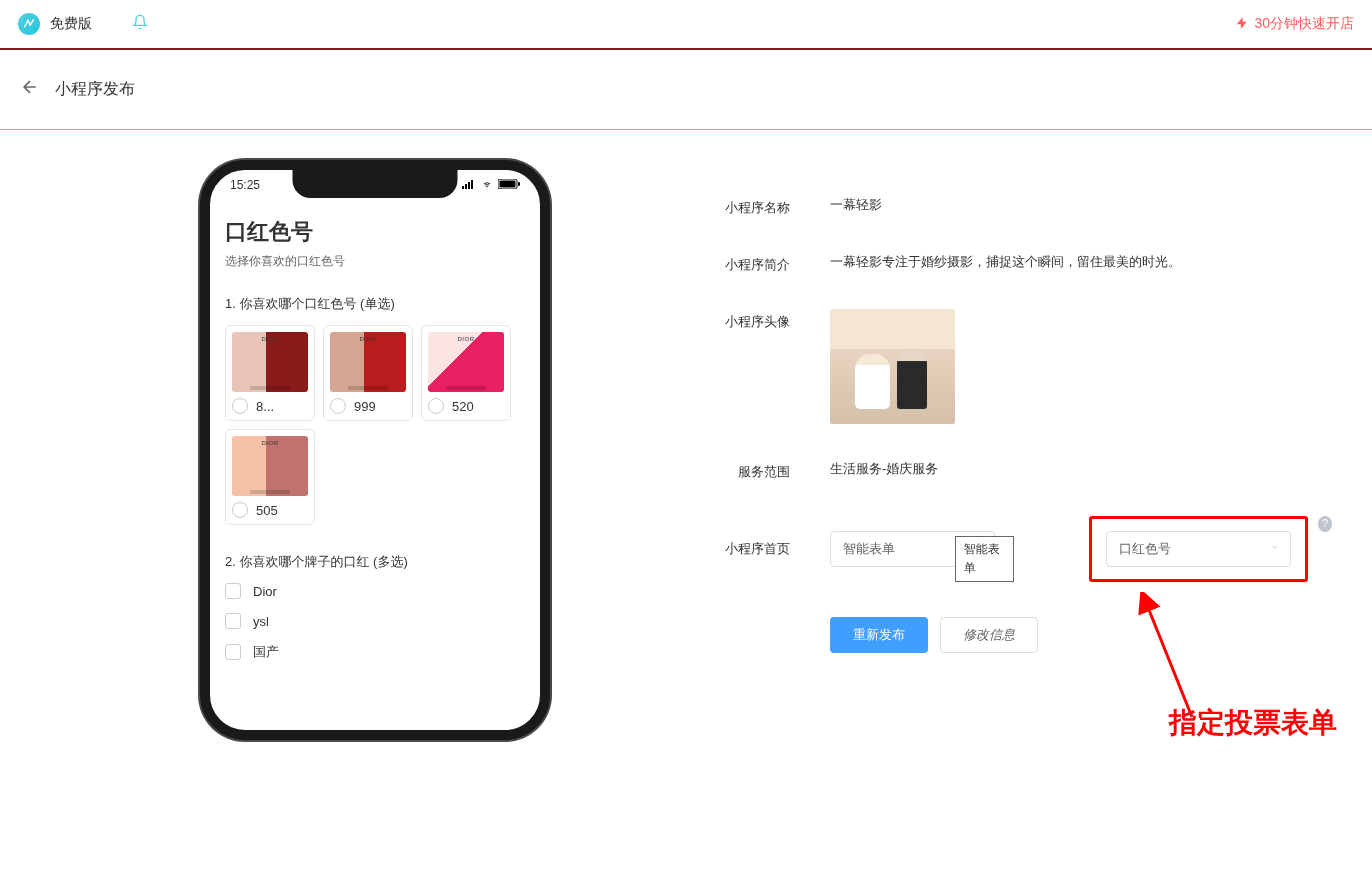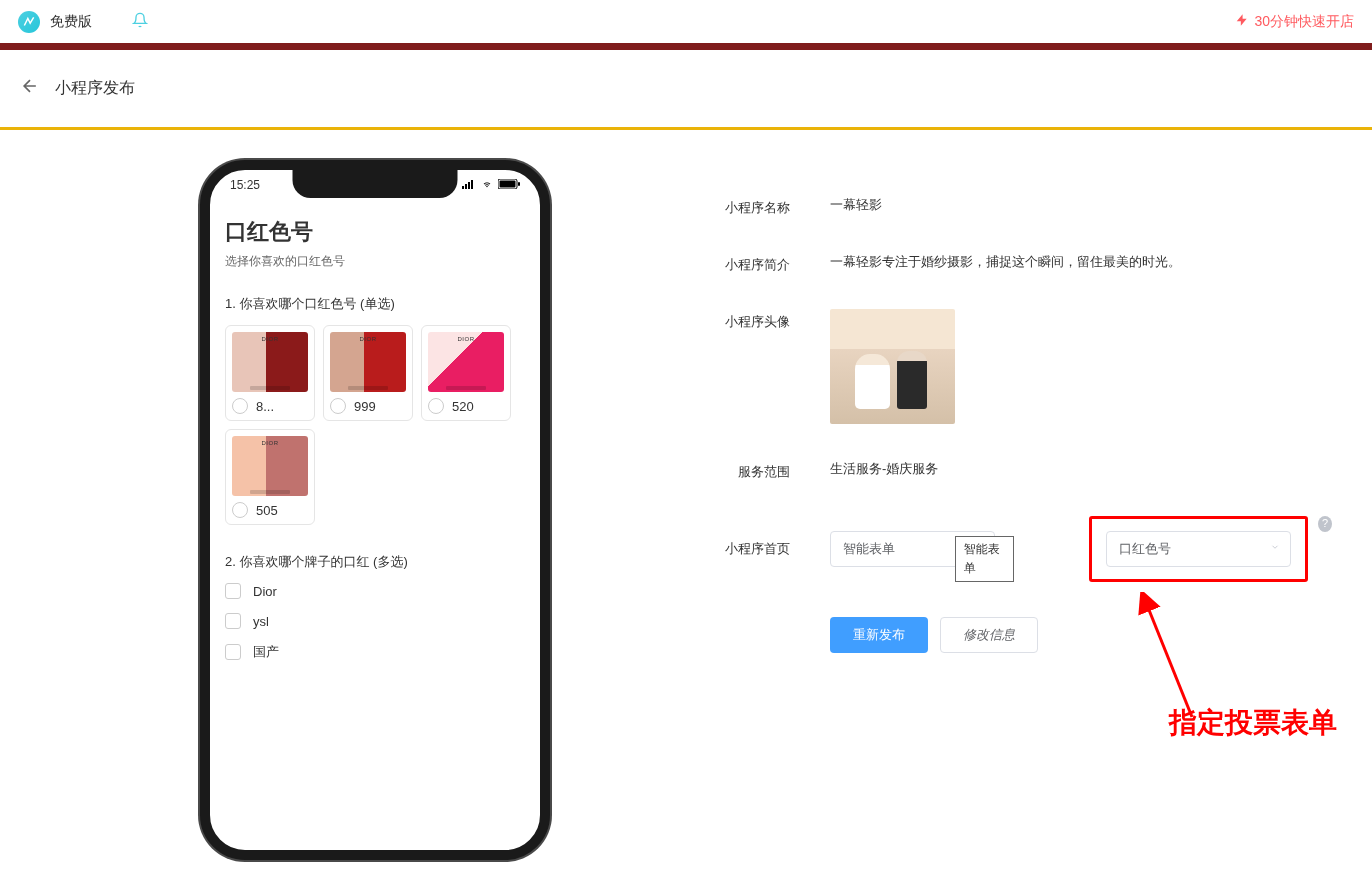--- a/index.html
+++ b/index.html
@@ -1,37 +1,37 @@
 <!DOCTYPE html>
 <html><head>
 <meta charset="utf-8">
 <style>
 * { box-sizing: border-box; margin: 0; padding: 0; }
 body { font-family: -apple-system, "PingFang SC", "Microsoft YaHei", sans-serif; background: #fff; color: #333; width: 1372px; height: 879px; overflow: hidden; }
 
 
-.topbar { height: 50px; display: flex; align-items: center; padding: 0 18px; border-bottom: 7px solid #7f1d1d; }
+.topbar { height: 50px; display: flex; align-items: center; padding: 0 18px; border-bottom: 2px solid #7f1d1d; }
 .logo-icon { width: 22px; height: 22px; border-radius: 50%; background: linear-gradient(135deg, #4dd0e1, #26c6da); display: flex; align-items: center; justify-content: center; color: #fff; font-size: 12px; margin-right: 10px; }
 .logo-icon svg { width: 14px; height: 14px; }
 .topbar-label { font-size: 14px; color: #333; margin-right: 40px; }
 .bell-icon { color: #4dd0e1; font-size: 16px; }
 .topbar-spacer { flex: 1; }
 .quick-shop { color: #ff5a5f; font-size: 14px; display: flex; align-items: center; gap: 5px; }
 .bolt { font-size: 14px; }
 
 
-.page-header { height: 80px; display: flex; align-items: center; padding: 0 20px; border-bottom: 3px solid #eab308; }
+.page-header { height: 80px; display: flex; align-items: center; padding: 0 20px; border-bottom: 1px solid #eab308; }
 .back-arrow { font-size: 20px; color: #666; margin-right: 15px; cursor: pointer; }
 .page-title { font-size: 16px; color: #333; }
 
 
 .main { display: flex; padding: 30px 0 0 200px; }
 
 
-.phone { width: 350px; height: 700px; border: 10px solid #1a1a1a; border-radius: 45px; background: #fff; position: relative; overflow: hidden; box-shadow: 0 0 0 2px #4a4a4a; }
+.phone { width: 350px; height: 580px; border: 10px solid #1a1a1a; border-radius: 45px; background: #fff; position: relative; overflow: hidden; box-shadow: 0 0 0 2px #4a4a4a; }
 .notch { position: absolute; top: 0; left: 50%; transform: translateX(-50%); width: 165px; height: 28px; background: #1a1a1a; border-radius: 0 0 18px 18px; z-index: 10; }
 .status-bar { display: flex; justify-content: space-between; align-items: center; padding: 8px 20px 0; font-size: 12px; font-weight: 500; }
 .status-right { display: flex; gap: 4px; align-items: center; }
 .signal-icon, .wifi-icon, .battery-icon { font-size: 12px; }
 
 .phone-content { padding: 25px 15px; }
 .phone-title { font-size: 22px; font-weight: bold; margin-bottom: 6px; }
 .phone-subtitle { font-size: 12px; color: #666; margin-bottom: 25px; }
 .question-label { font-size: 13px; color: #333; margin-bottom: 12px; }
 

